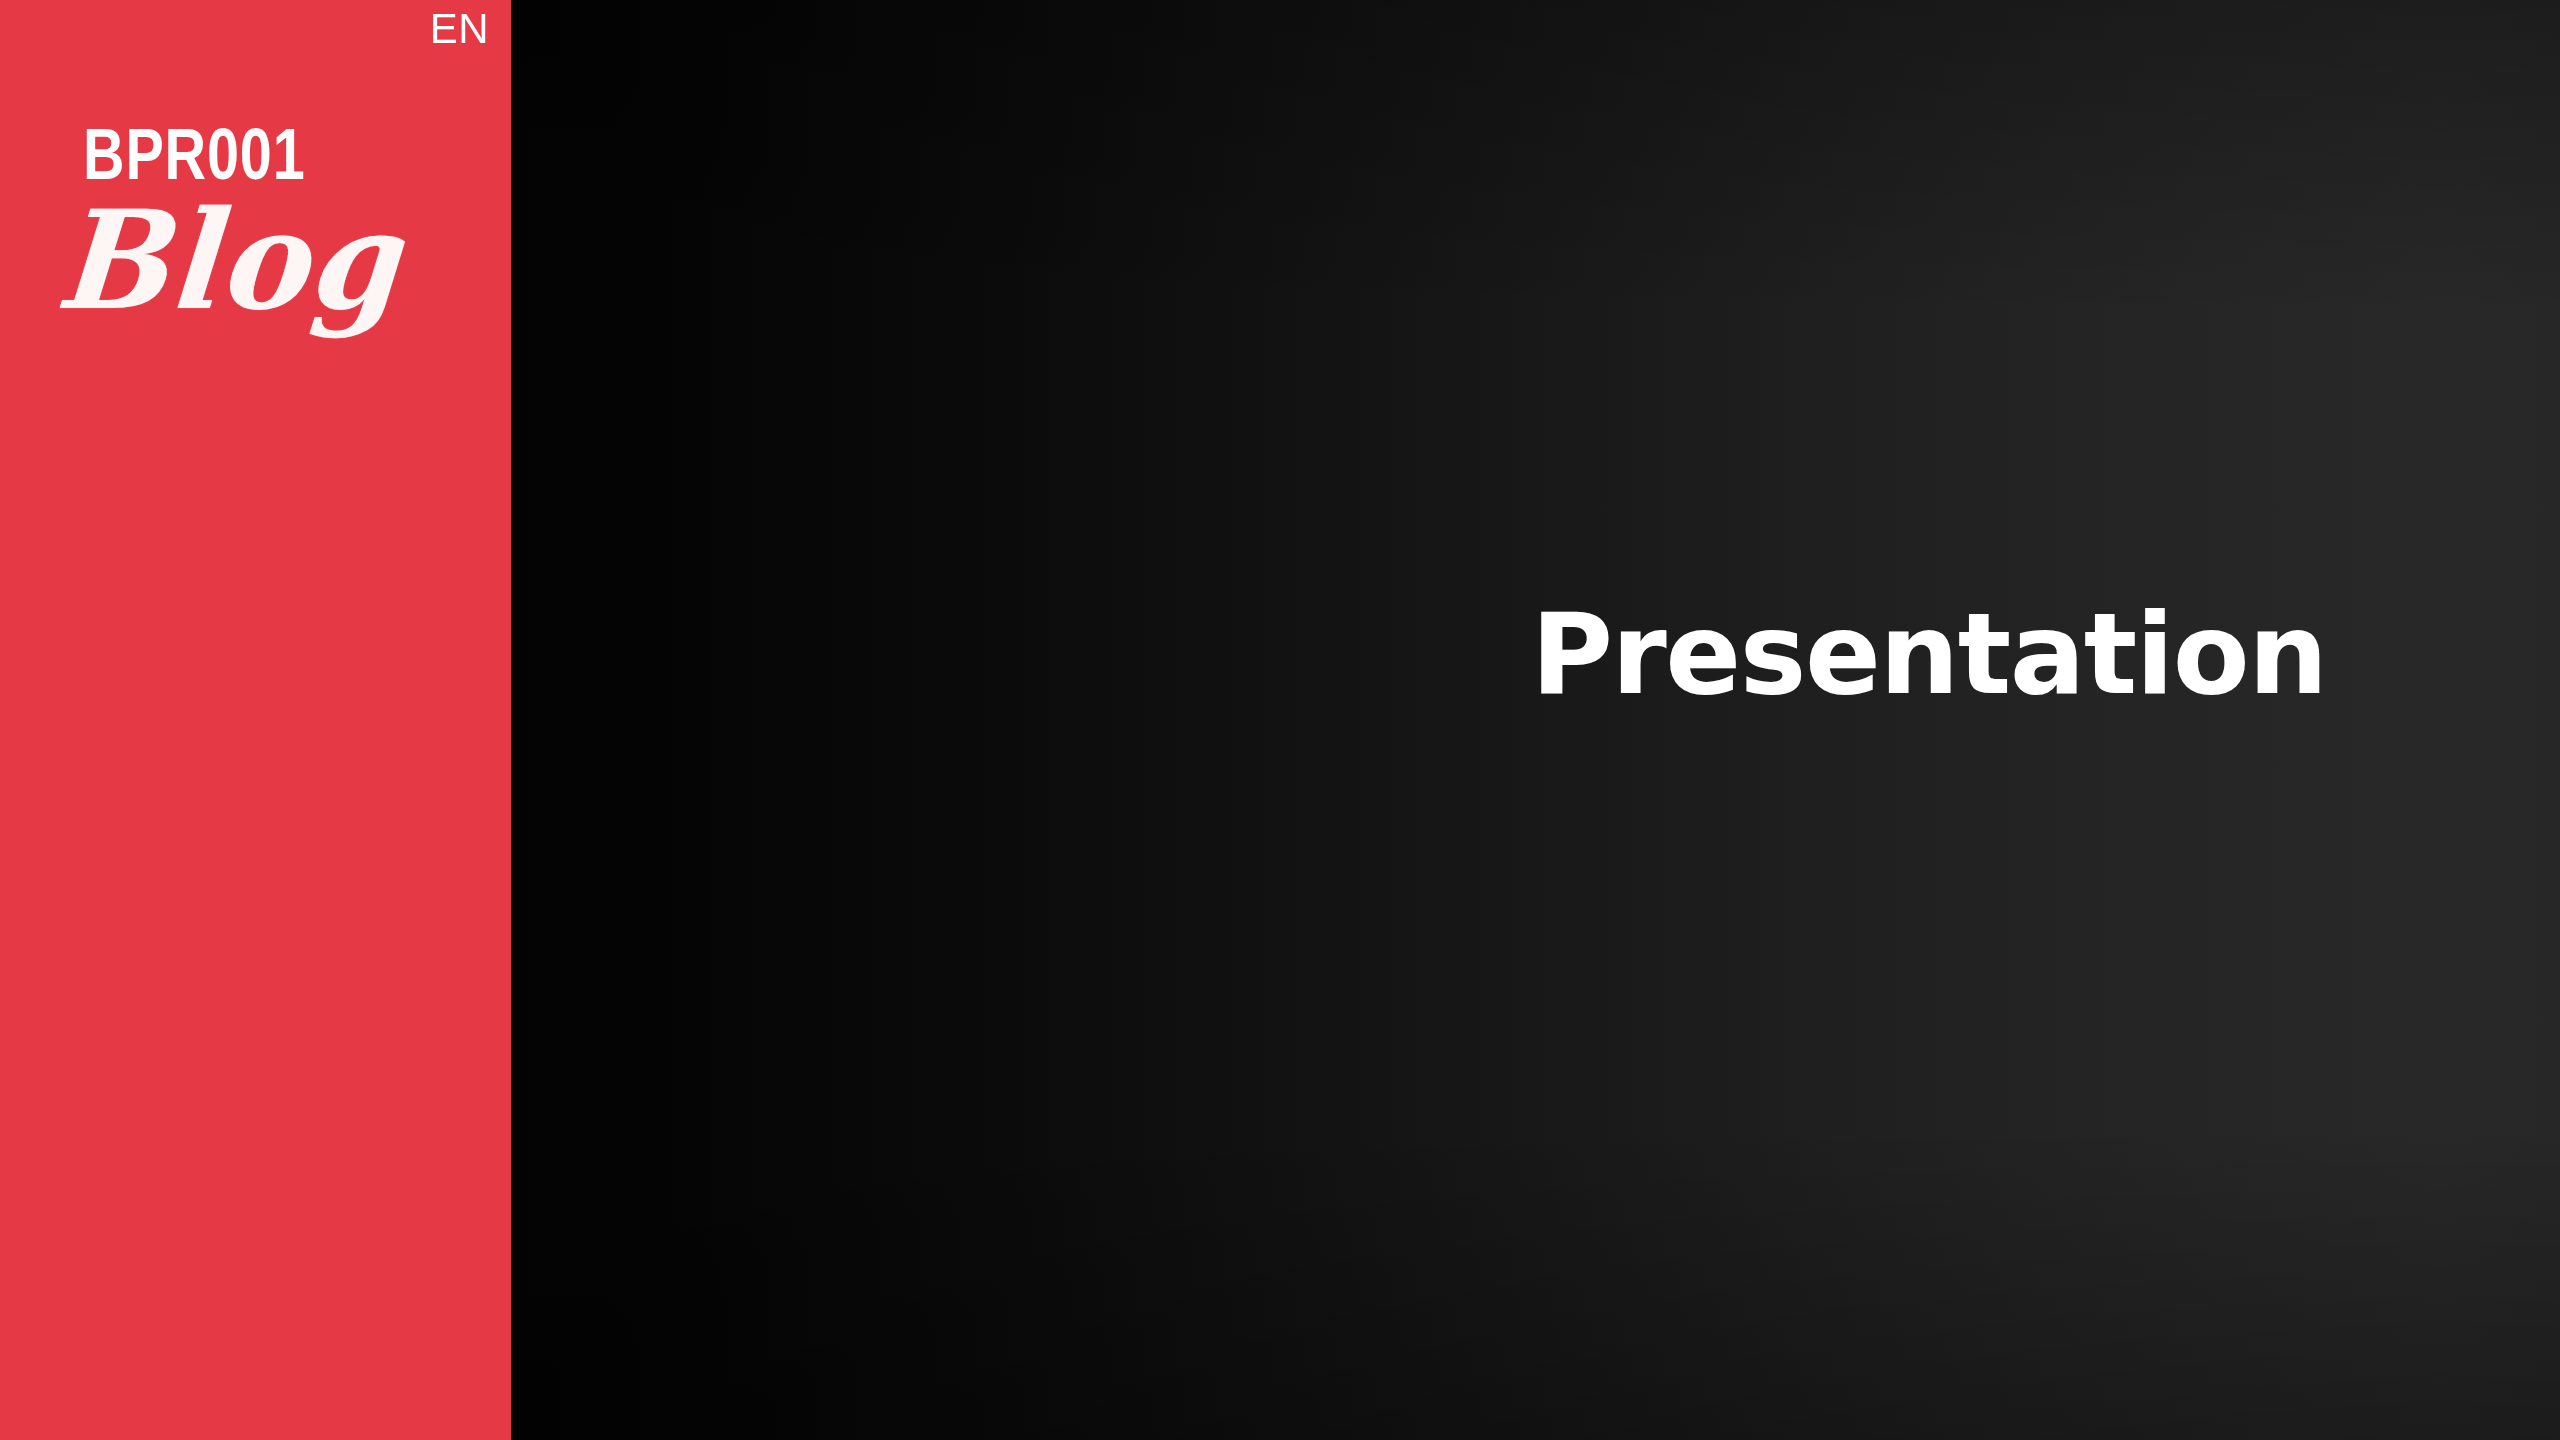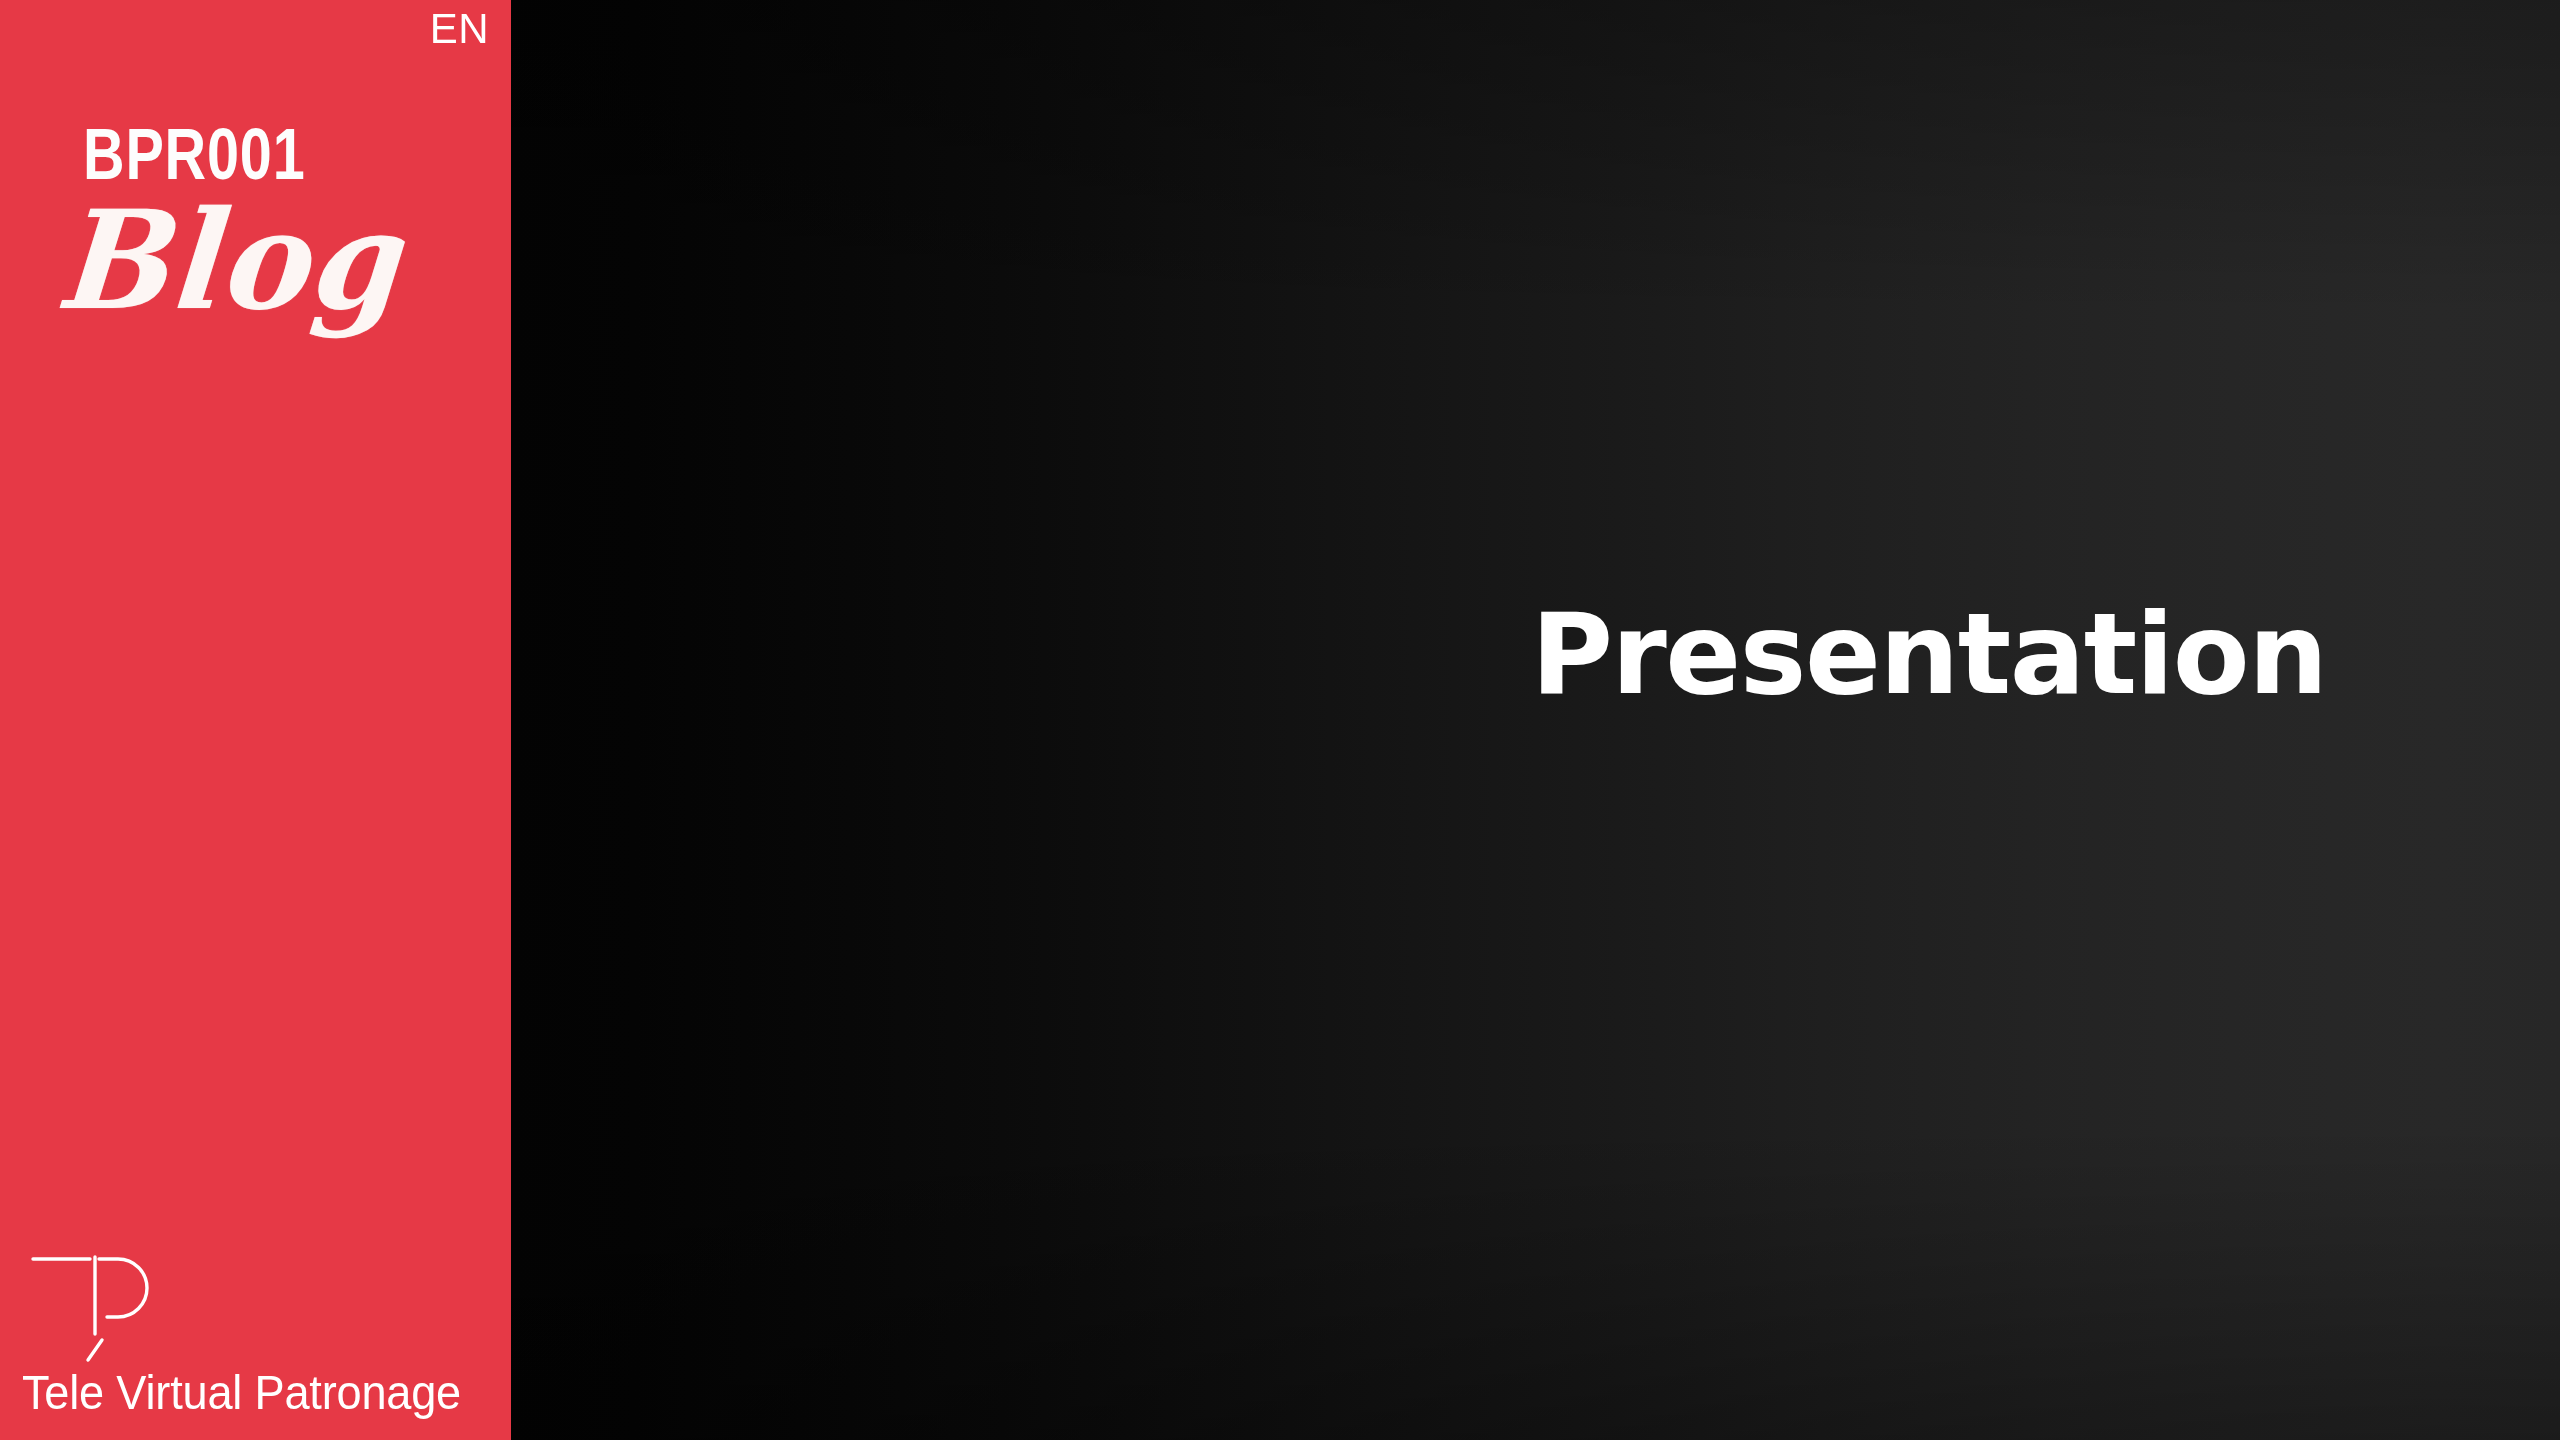--- a/index.html
+++ b/index.html
@@ -162,30 +162,15 @@
 
   <aside id="sidebar">
 
     <div id="lang-badge">EN</div>
 
     <div id="brand-block">
       <div id="brand-code">BPR001</div>
       <div id="brand-script">Blog</div>
     </div>
 
-    <div id="footer-logo">
-      <svg id="monogram" width="150" height="118" viewBox="0 0 150 118" xmlns="http://www.w3.org/2000/svg" aria-hidden="true">
-        <g fill="none" stroke="#ffffff" stroke-width="3.4" stroke-linecap="round" stroke-linejoin="round">
-
-          <line x1="9" y1="11" x2="66" y2="11"></line>
-
-          <line x1="71" y1="9" x2="71" y2="86"></line>
-
-          <path d="M75,11 H94 a29,29 0 0 1 0,58 H83"></path>
-
-          <line x1="78" y1="92" x2="64" y2="112"></line>
-        </g>
-      </svg>
-      <div id="org-name">Tele Virtual Patronage</div>
-    </div>
 
   </aside>
 </div>
 
 </body></html>

